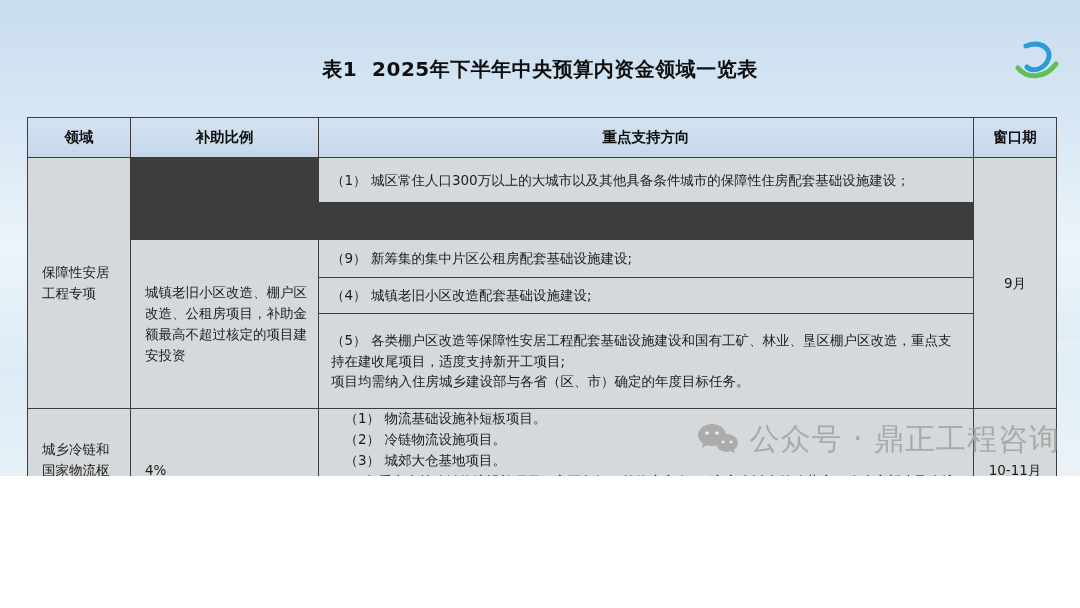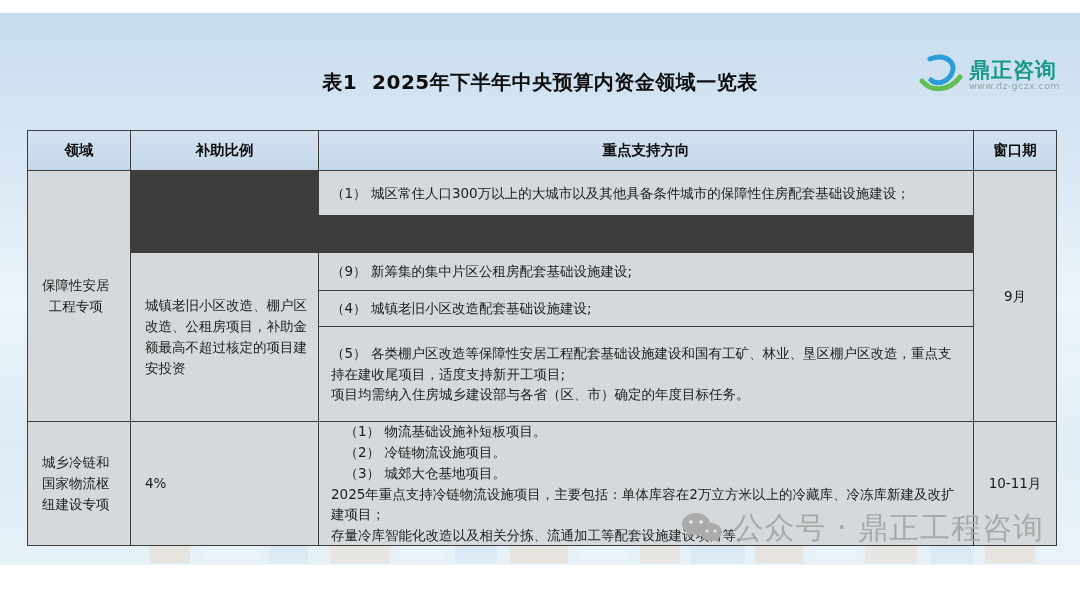--- a/index.html
+++ b/index.html
@@ -1,23 +1,22 @@
 <!DOCTYPE html>
 <html><head>
 <meta charset="utf-8">
 <style>
   * { margin:0; padding:0; box-sizing:border-box; }
   body { font-family: "DejaVu Sans", "Liberation Sans", sans-serif; }
   .page {
     position: relative;
     width: 1080px;
-    height: 552px;
+    height: 476px;
     overflow: hidden;
     background: linear-gradient(180deg, #c9ddef 0%, #d9e8f4 28%, #ecf4fa 52%, #dcebf5 78%, #e7f1f8 100%);
-    margin-top: 13px;
   }
   .skyline {
     position: absolute;
     left: 0; top: 150px;
     width: 1080px; height: 400px;
     pointer-events: none;
   }
   .title {
     position: absolute;
     top: 56px; left: 0;
@@ -67,21 +66,21 @@
     line-height: 1.55;
   }
   .th {
     background: linear-gradient(180deg, #d4e2f0 0%, #c5d8ea 100%);
     justify-content: center;
     font-weight: bold;
     font-size: 14.5px;
     color: #0e0e0e;
   }
   .multiline { white-space: pre-line; }
-  .field-cell { padding-left: 14px; padding-right: 6px; text-align: center; }
+  .field-cell { padding-left: 14px; padding-right: 6px; }
   .subsidy-cell { padding-left: 14px; padding-right: 10px; }
   .dir-cell { padding-left: 12px; padding-right: 14px; }
   .window-cell { justify-content: center; text-align: center; }
   .ca-field   { grid-area: 1 / 1; }
   .ca-subsidy { grid-area: 1 / 2; }
   .ca-dir     { grid-area: 1 / 3; }
   .ca-window  { grid-area: 1 / 4; }
   .ca-field1    { grid-area: 2 / 1 / 7 / 2; }
   .ca-subsidy1a { grid-area: 2 / 2 / 4 / 3; }
   .ca-subsidy1b { grid-area: 4 / 2 / 7 / 3; }
@@ -90,21 +89,21 @@
   .ca-dir3 { grid-area: 4 / 3; }
   .ca-dir4 { grid-area: 5 / 3; }
   .ca-dir5 { grid-area: 6 / 3; }
   .ca-window1 { grid-area: 2 / 4 / 7 / 5; }
   .ca-field2   { grid-area: 7 / 1; }
   .ca-subsidy2 { grid-area: 7 / 2; }
   .ca-dir-r2   { grid-area: 7 / 3; }
   .ca-window2  { grid-area: 7 / 4; }
   .footer {
     position: absolute;
-    bottom: 16px; right: 36px;
+    bottom: 16px; right: 20px;
     display: flex;
     align-items: center;
     gap: 10px;
     color: #a9a9a9;
     font-size: 30px;
     letter-spacing: 1px;
   }
 </style>
 </head>
 <body>
@@ -132,24 +131,20 @@
     </g>
   </svg>
 
   <div class="title">表1  2025年下半年中央预算内资金领域一览表</div>
 
   <div class="logo">
     <svg width="46" height="44" viewBox="0 0 46 44" xmlns="http://www.w3.org/2000/svg">
       <path d="M12 6 C28 0 40 10 33 22 C28 30 18 32 13 27" fill="none" stroke="#2b9cd8" stroke-width="5" stroke-linecap="round"></path>
       <path d="M4 28 C12 38 30 40 42 24" fill="none" stroke="#62bf52" stroke-width="5" stroke-linecap="round"></path>
     </svg>
-    <div class="logo-text">
-      <span class="logo-name">鼎正咨询</span>
-      <span class="logo-url">www.dz-gczx.com</span>
-    </div>
   </div>
 
   <div class="grid-table">
 
     <div class="cell th ca-field">领域</div>
     <div class="cell th ca-subsidy">补助比例</div>
     <div class="cell th ca-dir">重点支持方向</div>
     <div class="cell th ca-window">窗口期</div>
 
     <div class="cell field-cell multiline ca-field1">保障性安居

